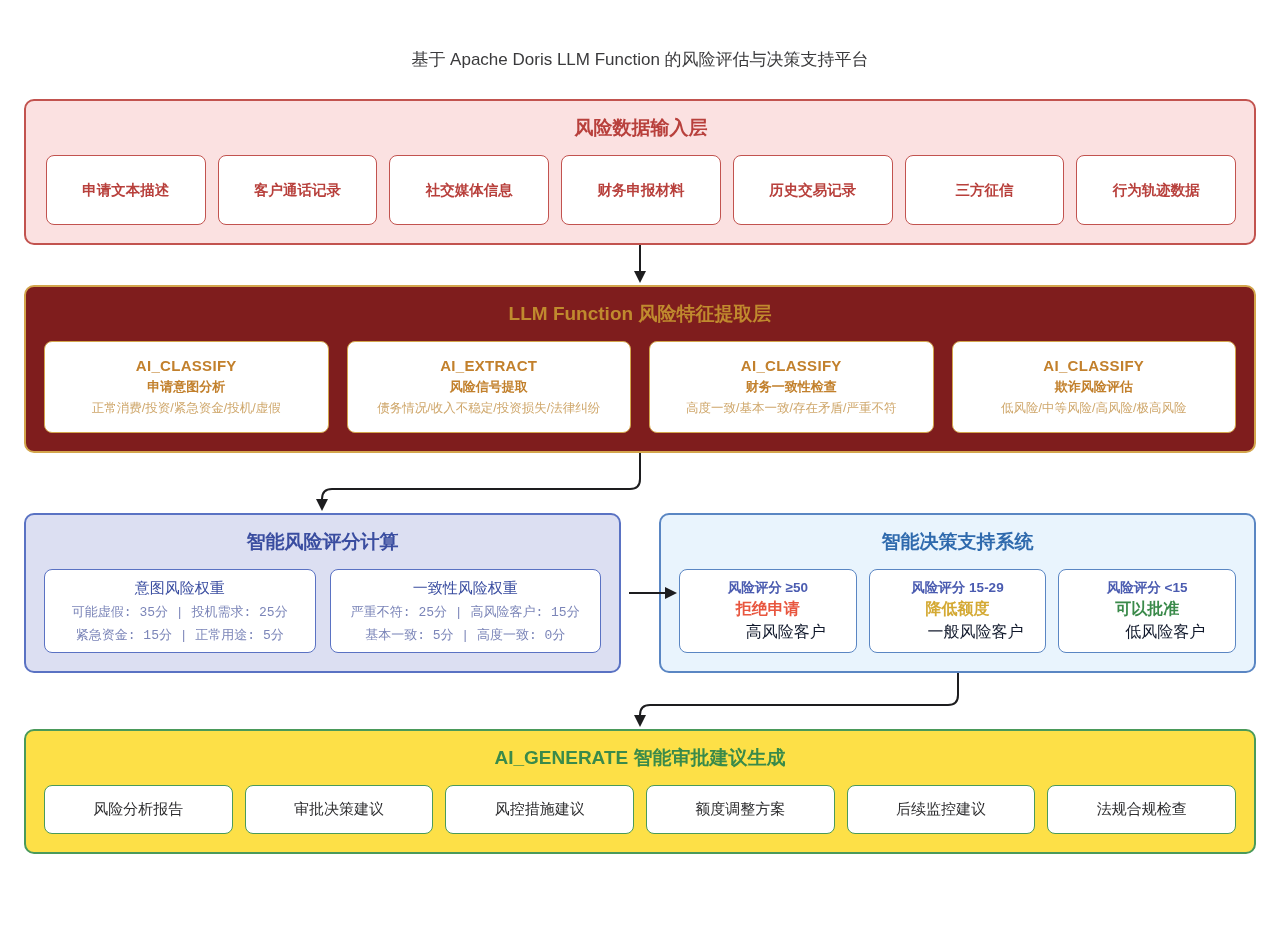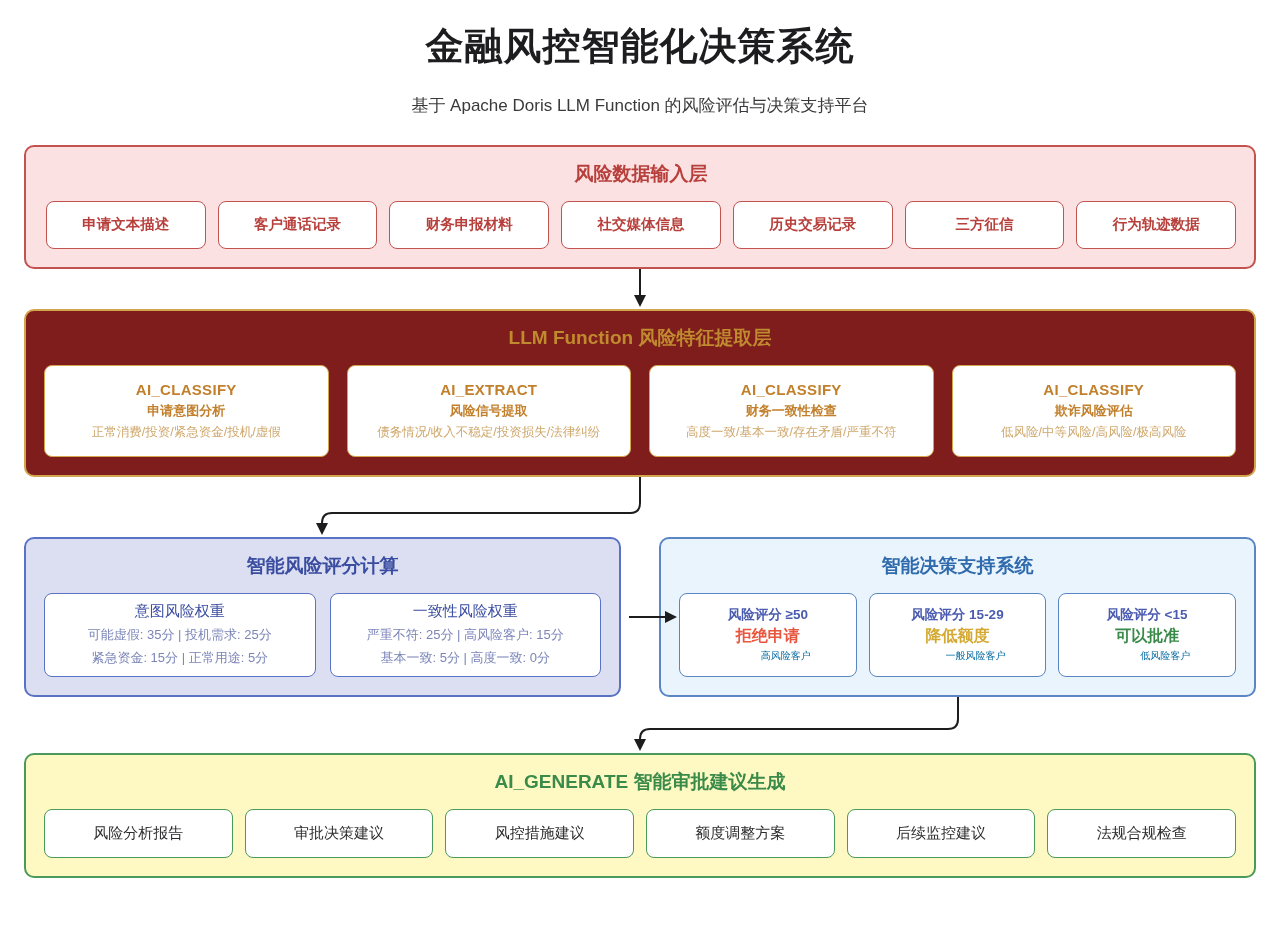--- a/index.html
+++ b/index.html
@@ -43,21 +43,21 @@
     flex-direction: column;
     align-items: center;
     justify-content: center;
     text-align: center;
     padding: 10px 6px;
   }
 
   
   .layer-input { background: #fbe1e1; border-color: #c2534f; margin-top: 28px; padding-left: 20px; }
   .layer-input .layer-title { color: #b8403c; }
-  .layer-input .card { border-color: #c2534f; height: 48px; }
+  .layer-input .card { border-color: #c2534f; height: 70px; }
   .layer-input .card span { color: #b8403c; font-size: 14.5px; font-weight: 700; }
 
   
   .layer-llm { background: #7f1d1d; border-color: #d3a54c; }
   .layer-llm .layer-title { color: #c08a2e; }
   .layer-llm .cards { gap: 18px; border-radius: 8px; }
   .layer-llm .card { border-color: #d3a54c; height: 92px; gap: 4px; padding: 8px 10px; }
   .fn-name { color: #c2802c; font-size: 15px; font-weight: 700; letter-spacing: .3px; }
   .fn-desc { color: #c2802c; font-size: 13px; font-weight: 700; }
   .fn-opts { color: #cfa76b; font-size: 12.5px; font-weight: 400; }
@@ -66,37 +66,37 @@
   .row3 { display: flex; align-items: stretch; gap: 0; }
 
   .layer-score {
     background: #dcdff2; border-color: #5a72c3;
     width: 597px; flex: 0 0 597px;
   }
   .layer-score .layer-title { color: #3a4da0; }
   .layer-score .cards { gap: 14px; }
   .layer-score .card { border-color: #5a72c3; height: 84px; gap: 5px; }
   .w-title { color: #3a4da0; font-size: 15px; font-weight: 400; }
-  .w-line { color: #7b85b8; font-size: 13px; }
+  .w-line { color: #7b85b8; font-size: 13px; font-family: Liberation Mono, monospace; }
 
   .row3-gap { flex: 1 1 auto; position: relative; }
 
   .layer-decide {
     background: #e9f4fd; border-color: #5a86c3;
     width: 597px; flex: 0 0 597px;
   }
   .layer-decide .layer-title { color: #2f6aad; }
   .layer-decide .cards { gap: 12px; }
   .layer-decide .card { border-color: #5a86c3; height: 84px; gap: 2px; }
   .d-score { color: #4a5bb0; font-size: 13.5px; font-weight: 700; }
   .d-action { font-size: 16px; font-weight: 700; }
-  .d-sub { color: #0369a1; font-size: 10px; margin-left: 36px; }
-
-  
-  .layer-gen { background: #fef9c3; border-color: #4a9a5a; }
+  .d-sub { color: #0f172a; font-size: 16px; margin-left: 36px; }
+
+  
+  .layer-gen { background: #fde047; border-color: #4a9a5a; }
   .layer-gen .layer-title { color: #3a8a4a; }
   .layer-gen .card { border-color: #4a9a5a; height: 49px; }
   .layer-gen .card span { color: #2d2d2f; font-size: 15px; font-weight: 400; }
 
   
   .conn { display: block; }
   .conn-1 { height: 40px; }
   .conn-2 { height: 60px; }
   .conn-3 { height: 56px; }
   .row3-wrap { position: relative; }
@@ -105,38 +105,37 @@
     transform: translateY(-50%);
     width: 63px; height: 24px;
   }
 </style>
 </head>
 <body>
 
 <div class="page">
 
   <div class="header">
-    <div class="title">金融风控智能化决策系统</div>
     <div class="subtitle">基于 Apache Doris LLM Function 的风险评估与决策支持平台</div>
   </div>
 
   <div class="layer layer-input">
     <div class="layer-title">风险数据输入层</div>
     <div class="cards">
       <div class="card">
           <span>申请文本描述</span>
         </div>
       <div class="card">
           <span>客户通话记录</span>
         </div>
       <div class="card">
+          <span>社交媒体信息</span>
+        </div>
+      <div class="card">
           <span>财务申报材料</span>
-        </div>
-      <div class="card">
-          <span>社交媒体信息</span>
         </div>
       <div class="card">
           <span>历史交易记录</span>
         </div>
       <div class="card">
           <span>三方征信</span>
         </div>
       <div class="card">
           <span>行为轨迹数据</span>
         </div>

